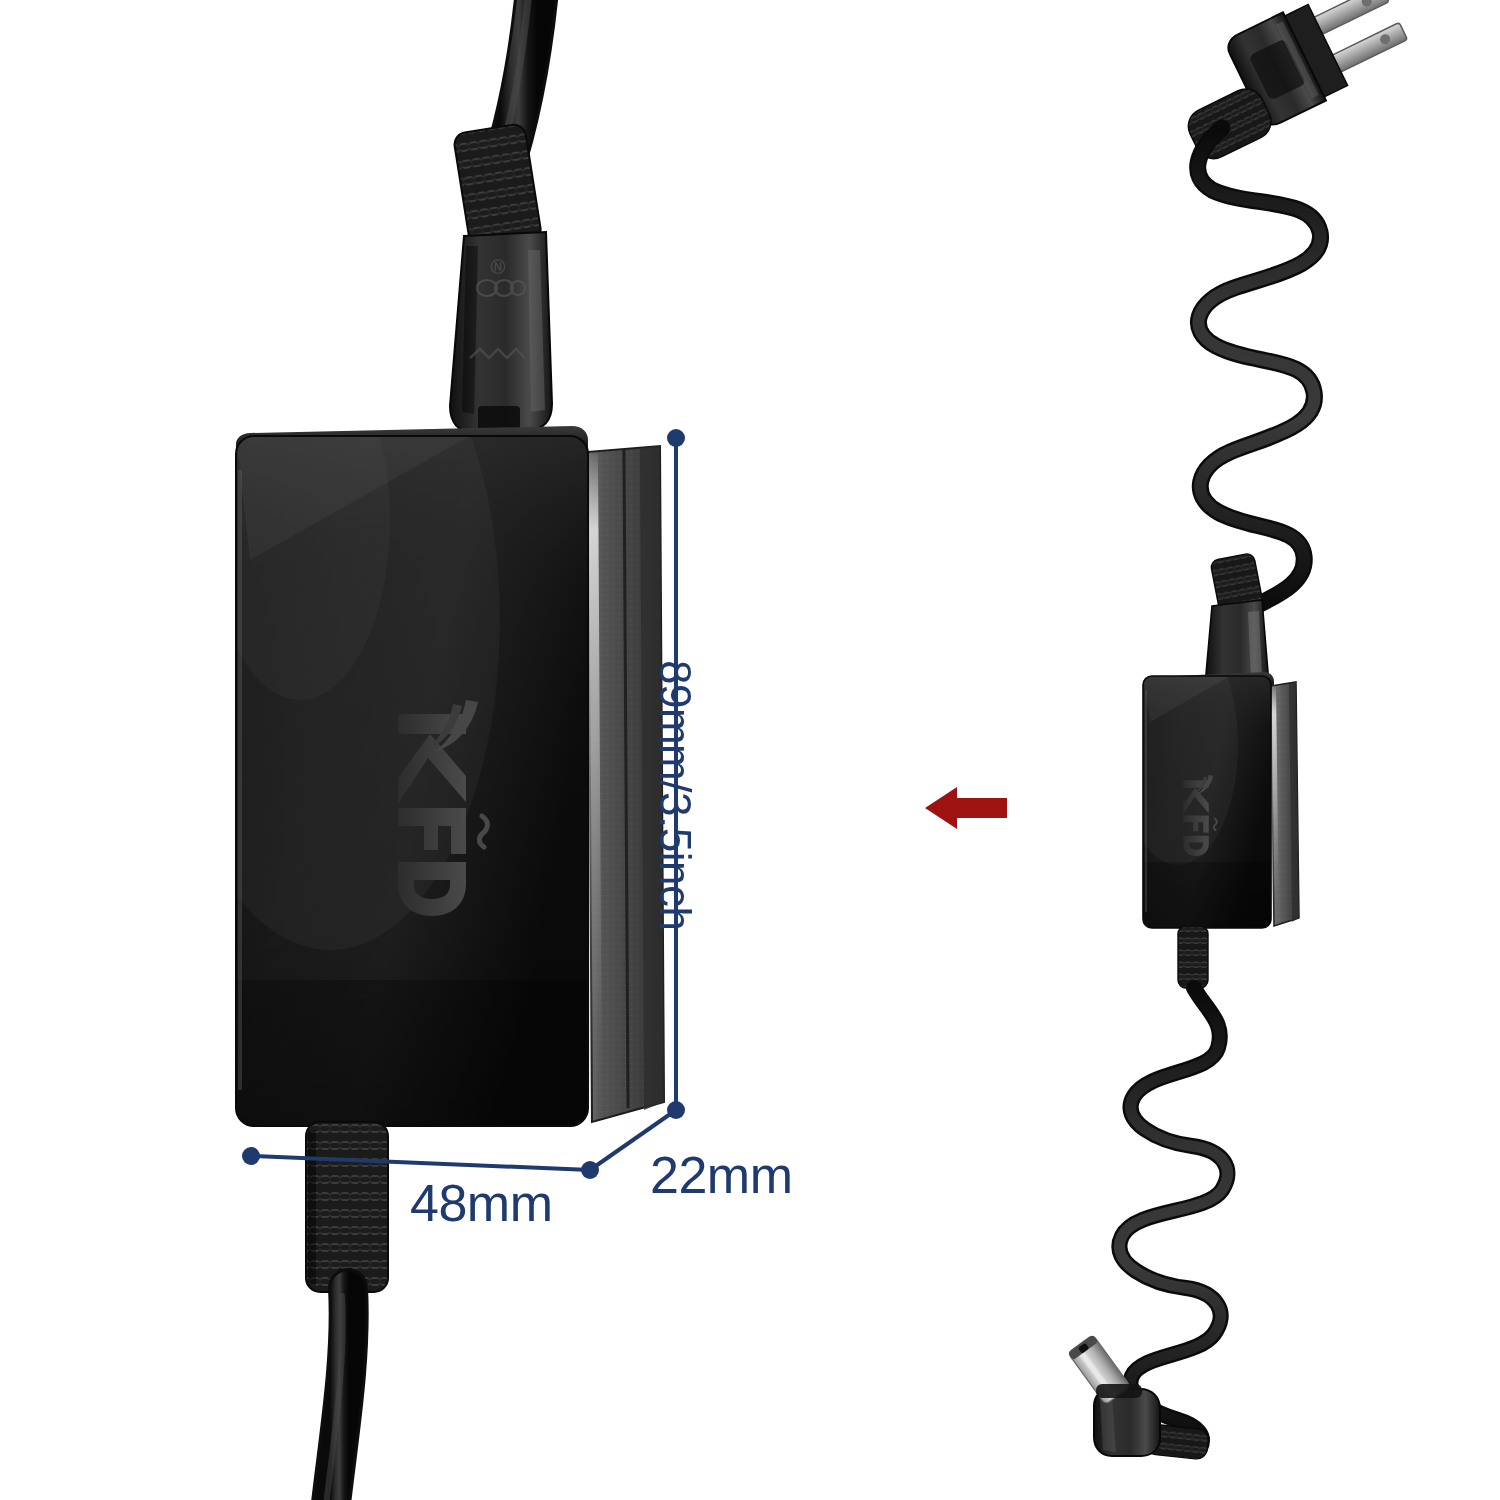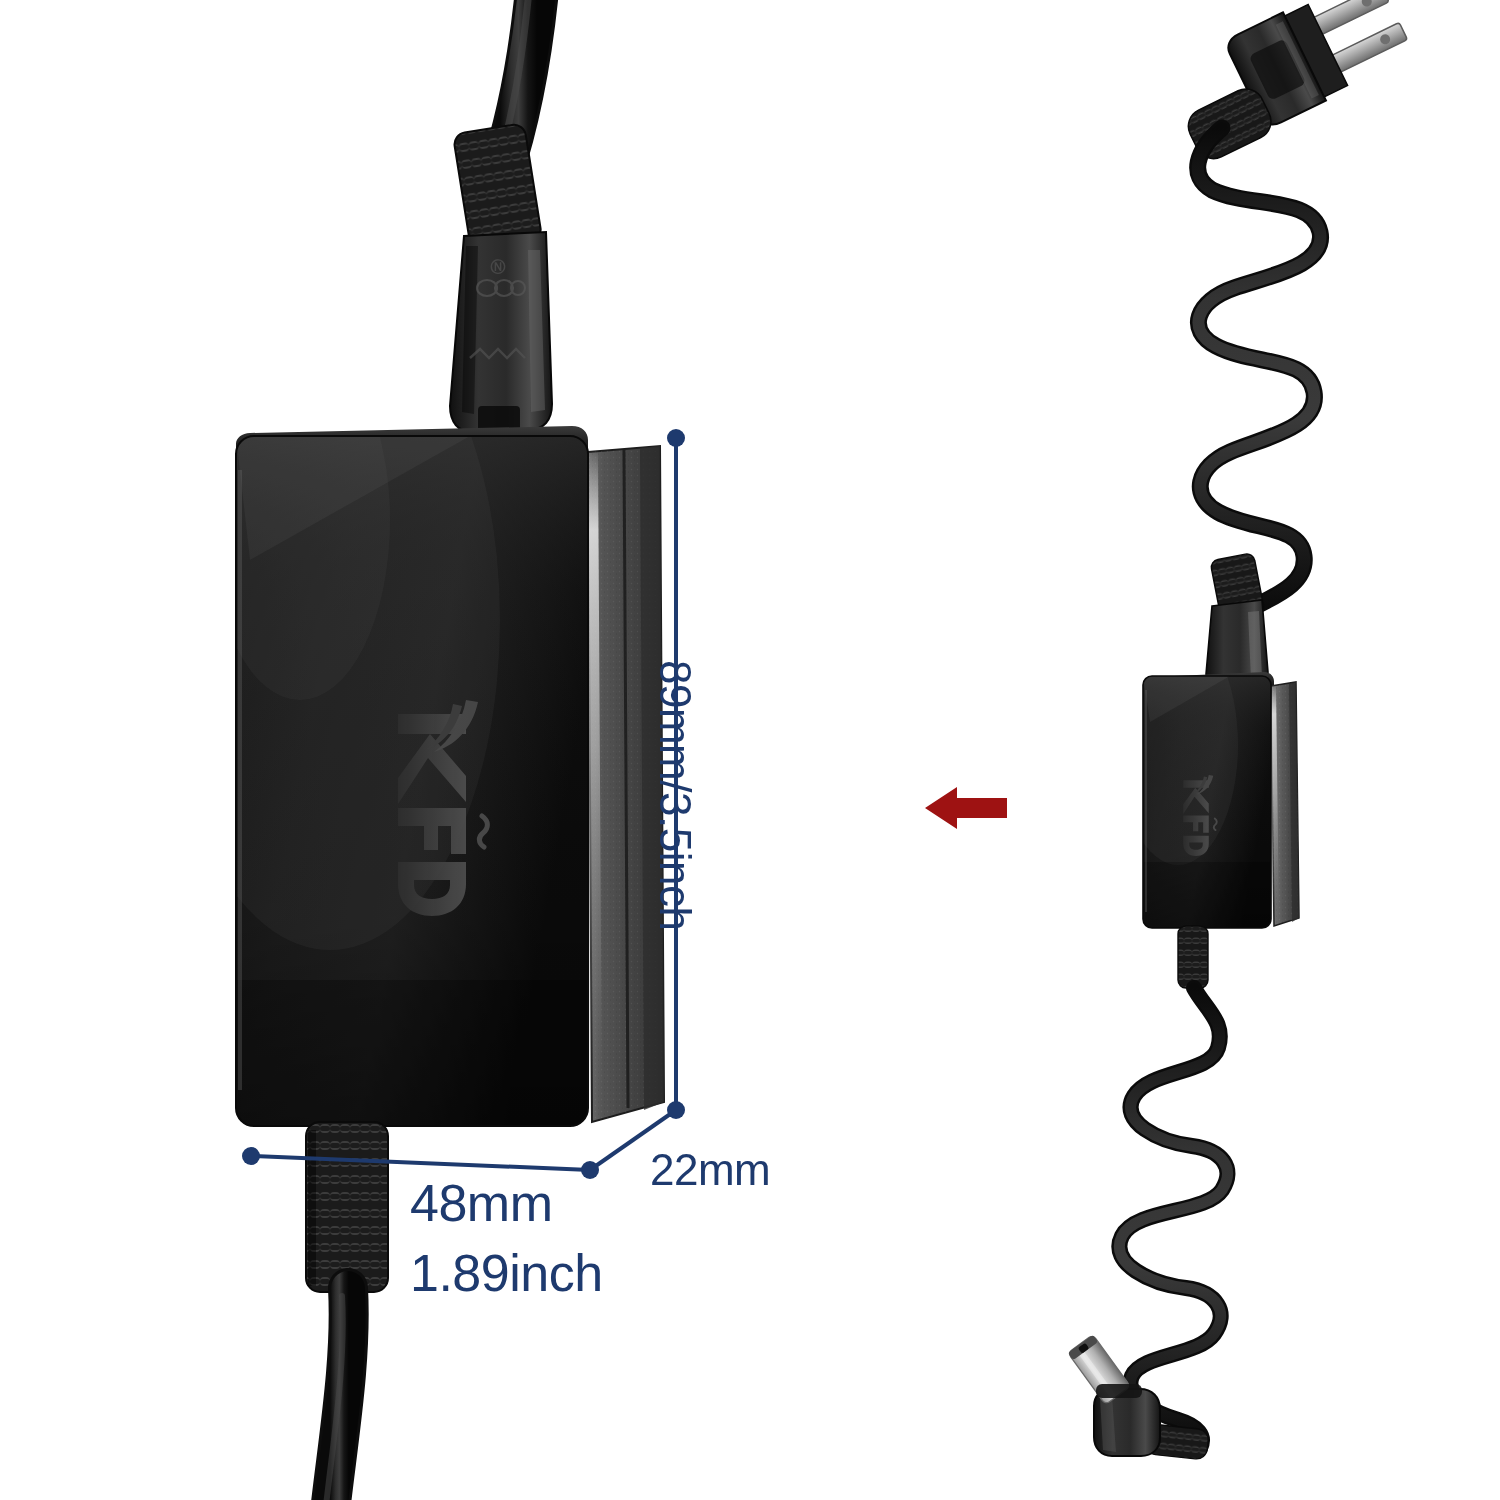--- a/index.html
+++ b/index.html
@@ -41,21 +41,21 @@
   }
   #dim-width-label {
     left: 410px;
     top: 1168px;
     font-size: 52px;
     line-height: 1.35;
   }
   #dim-depth-label {
     left: 650px;
     top: 1140px;
-    font-size: 44px;
+    font-size: 52px;
     line-height: 1.35;
   }
 </style>
 </head>
 <body>
 
 <div id="stage">
 
   <svg class="layer" viewBox="0 0 1500 1500">
     <defs>
@@ -417,20 +417,19 @@
         </g>
         <rect x="1096" y="1384" width="46" height="14" rx="6" fill="#141414" opacity="0.9"></rect>
       </g>
     </g>
   </svg>
 
   <div class="dim-text" id="dim-height-label">89mm/3.5inch</div>
 
   <div id="dim-width-label" class="dim-text">
     <div>48mm</div>
-    <div>1.89inch</div>
   </div>
 
   <div id="dim-depth-label" class="dim-text">
     <div>22mm</div>
   </div>
 
 </div>
 
 </body></html>

